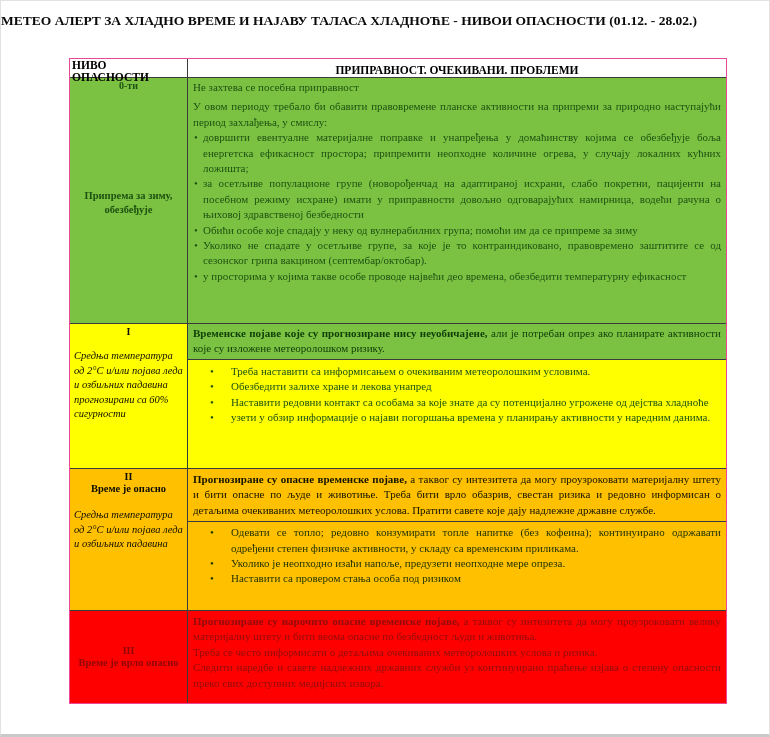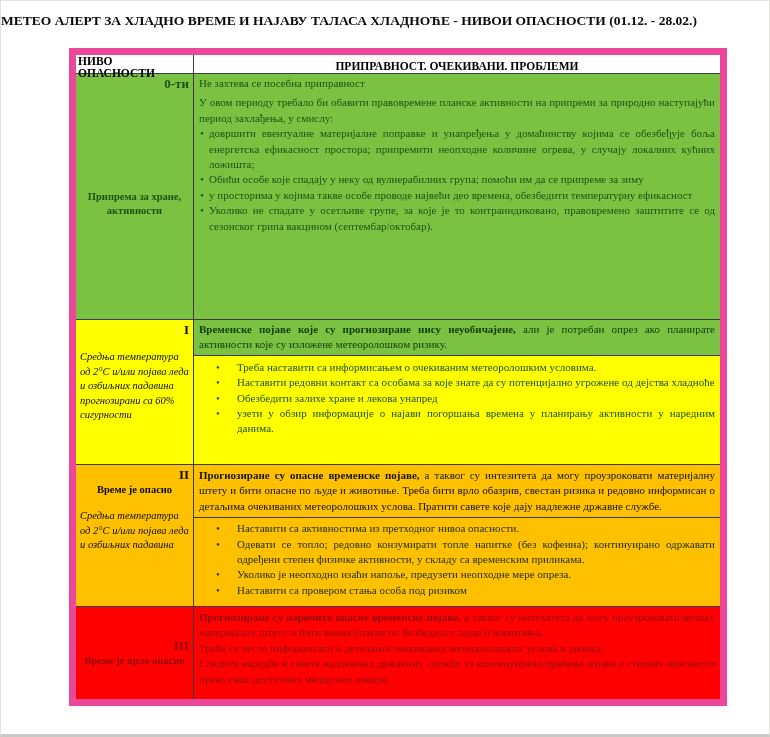--- a/index.html
+++ b/index.html
@@ -18,23 +18,23 @@
   }
   .doc-title{
     margin-top:12px;
     text-align:left;
     font-weight:bold;
     font-size:13.5px;
     color:#0a0a0a;
   }
   .alert-table{
     position:absolute;
-    left:68px;top:47px;
+    left:68px;top:57px;
     width:658px;
-    border:7px solid #ec4899;
+    border:1px solid #ec4899;
     box-sizing:border-box;
     background:#fff;
   }
   .row{
     display:grid;
     grid-template-columns:118px 1fr;
     border-top:1px solid #3b3b3b;
     box-sizing:border-box;
   }
   .row:first-child{border-top:none;}
@@ -52,21 +52,21 @@
     display:flex;align-items:center;justify-content:center;
     font-weight:bold;font-size:11.5px;color:#000;padding:0 2px;
   }
   
   .sec-0{min-height:246px;}
   .sec-1{min-height:145px;}
   .sec-2{min-height:142px;}
   .sec-3{min-height:93px;}
 
   
-  .lvl-code{display:block;text-align:right;font-weight:bold;font-size:13px;}
+  .lvl-code{display:block;text-align:center;font-weight:bold;font-size:10px;}
   .lvl-name{display:block;font-weight:bold;font-size:10.5px;line-height:14px;}
   .lvl-name.center{text-align:center;}
   .lvl-name.justify{text-align:justify;}
   .criteria{display:block;font-style:italic;font-size:10.5px;line-height:14.5px;margin-top:12px;}
 
   .sec-0 .cell-left{color:#1d5212;}
   .sec-0 .lvl-name{margin-top:98px;text-align:center;}
   .sec-1 .cell-left,.sec-2 .cell-left{color:#0d0d00;}
   .sec-3 .cell-left{color:#8f0707;display:flex;flex-direction:column;justify-content:center;}
 
@@ -110,63 +110,63 @@
   <div class="alert-table">
 
     <div class="row header-row">
       <div class="cell-left">НИВО ОПАСНОСТИ</div>
       <div class="cell-right">ПРИПРАВНОСТ. ОЧЕКИВАНИ. ПРОБЛЕМИ</div>
     </div>
 
     <div class="row sec-0" style="background-color: rgb(124, 194, 66);">
       <div class="cell-left">
         <span class="lvl-code">0-ти</span>
-        <span class="lvl-name">Припрема за хране, активности</span>
+        <span class="lvl-name">Припрема за зиму, обезбеђује</span>
       </div>
       <div class="cell-right">
         <p class="status-line">Не захтева се посебна приправност</p>
         <p class="intro-line">У овом периоду требало би обавити правовремене планске активности на припреми за природно наступајући период захлађења, у смислу:</p>
         <ul class="bul tight">
             <li>довршити евентуалне материјалне поправке и унапређења  у домаћинству којима се обезбеђује боља енергетска ефикасност простора; припремити неопходне количине огрева, у случају локалних кућних ложишта;</li>
+            <li>за осетљиве популационе групе (новорођенчад на адаптираној исхрани, слабо покретни, пацијенти на посебном режиму исхране) имати у приправности довољно одговарајућих намирница, водећи рачуна о њиховој здравственој безбедности</li>
             <li>Обићи особе које спадају у неку од вулнерабилних група; помоћи им да се припреме за зиму</li>
+            <li>Уколико не спадате у осетљиве групе, за које је то контраиндиковано, правовремено заштитите се од сезонског грипа вакцином (септембар/октобар).</li>
             <li>у просторима у којима такве особе проводе највећи део времена, обезбедити температурну ефикасност</li>
-            <li>Уколико не спадате у осетљиве групе, за које је то контраиндиковано, правовремено заштитите се од сезонског грипа вакцином (септембар/октобар).</li>
           </ul>
       </div>
     </div>
 
     <div class="row sec-1" style="background-color: rgb(255, 255, 0);">
       <div class="cell-left">
         <span class="lvl-code">I</span>
         <span class="criteria">Средња температура од 2°С и/или појава леда и озбиљних падавина прогнозирани са 60% сигурности</span>
       </div>
       <div class="cell-right">
         <span class="banner" style="background-color: rgb(124, 194, 66);"><span class="b">Временске појаве које су прогнозиране нису неуобичајене,</span><span> али је потребан опрез ако планирате активности које су изложене метеоролошком ризику.</span></span>
         <div class="body-pad">
           <ul class="bul wide">
               <li>Треба наставити са информисањем о очекиваним метеоролошким условима.</li>
+              <li>Обезбедити залихе хране и лекова унапред</li>
               <li>Наставити редовни контакт са особама за које знате да су потенцијално угрожене од дејства хладноће</li>
-              <li>Обезбедити залихе хране и лекова унапред</li>
               <li>узети у обзир информације о најави погоршања времена у планирању активности у наредним данима.</li>
             </ul>
         </div>
       </div>
     </div>
 
     <div class="row sec-2" style="background-color: rgb(255, 192, 0);">
       <div class="cell-left">
         <span class="lvl-code">II</span>
         <span class="lvl-name center">Време је опасно</span>
         <span class="criteria">Средња температура од 2°С и/или појава леда и озбиљних падавина</span>
       </div>
       <div class="cell-right">
         <div class="intro-block"><span class="b">Прогнозиране су опасне временске појаве,</span><span> а таквог су интезитета да могу проузроковати материјалну штету и бити опасне по људе и животиње. Треба бити врло обазрив, свестан ризика и редовно информисан о детаљима очекиваних метеоролошких услова. Пратити савете које дају надлежне државне службе.</span></div>
         <div class="body-pad">
           <ul class="bul wide">
-              <li>Наставити са активностима из претходног нивоа опасности.</li>
               <li>Одевати се топло; редовно конзумирати топле напитке (без кофеина); континуирано одржавати одређени степен физичке активности, у складу са временским приликама.</li>
               <li>Уколико је неопходно изаћи напоље, предузети неопходне мере опреза.</li>
               <li>Наставити са провером стања особа под ризиком</li>
             </ul>
         </div>
       </div>
     </div>
 
     <div class="row sec-3" style="background-color: rgb(255, 0, 0);">
       <div class="cell-left">

